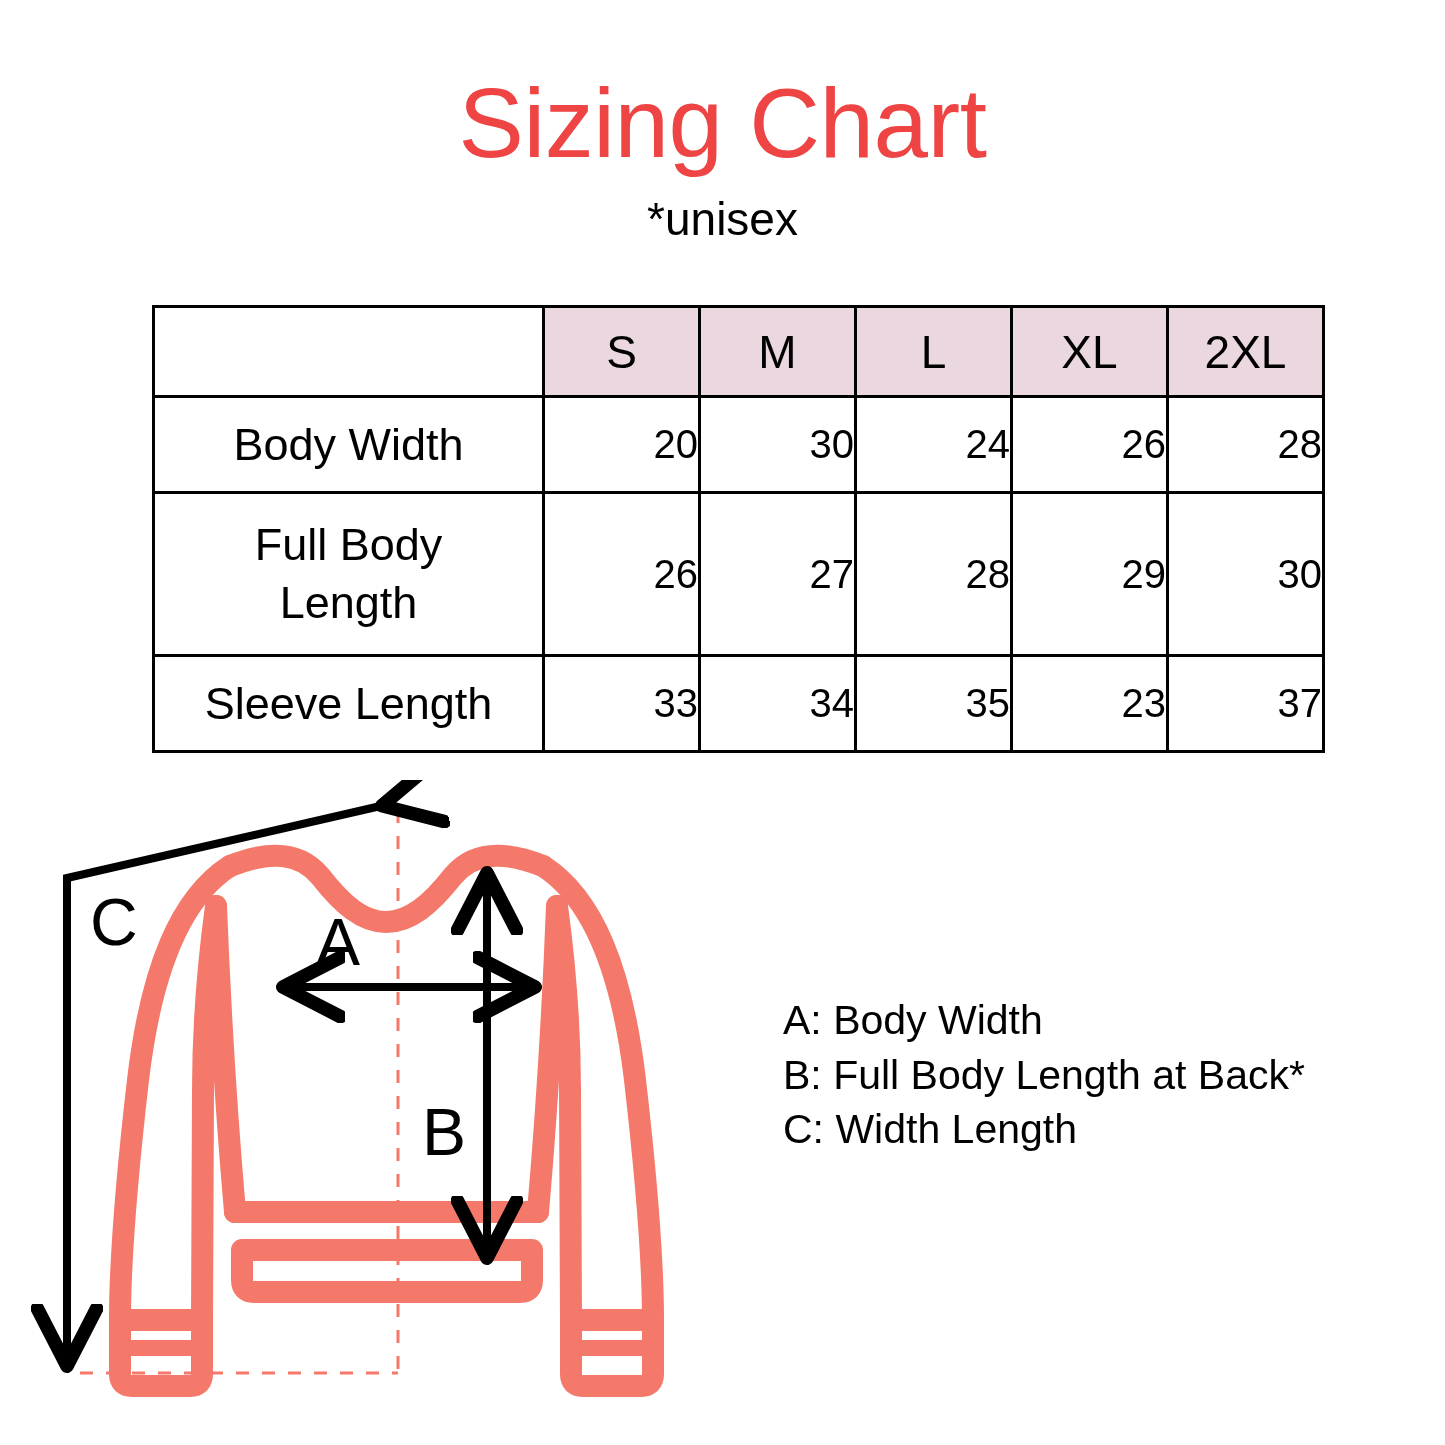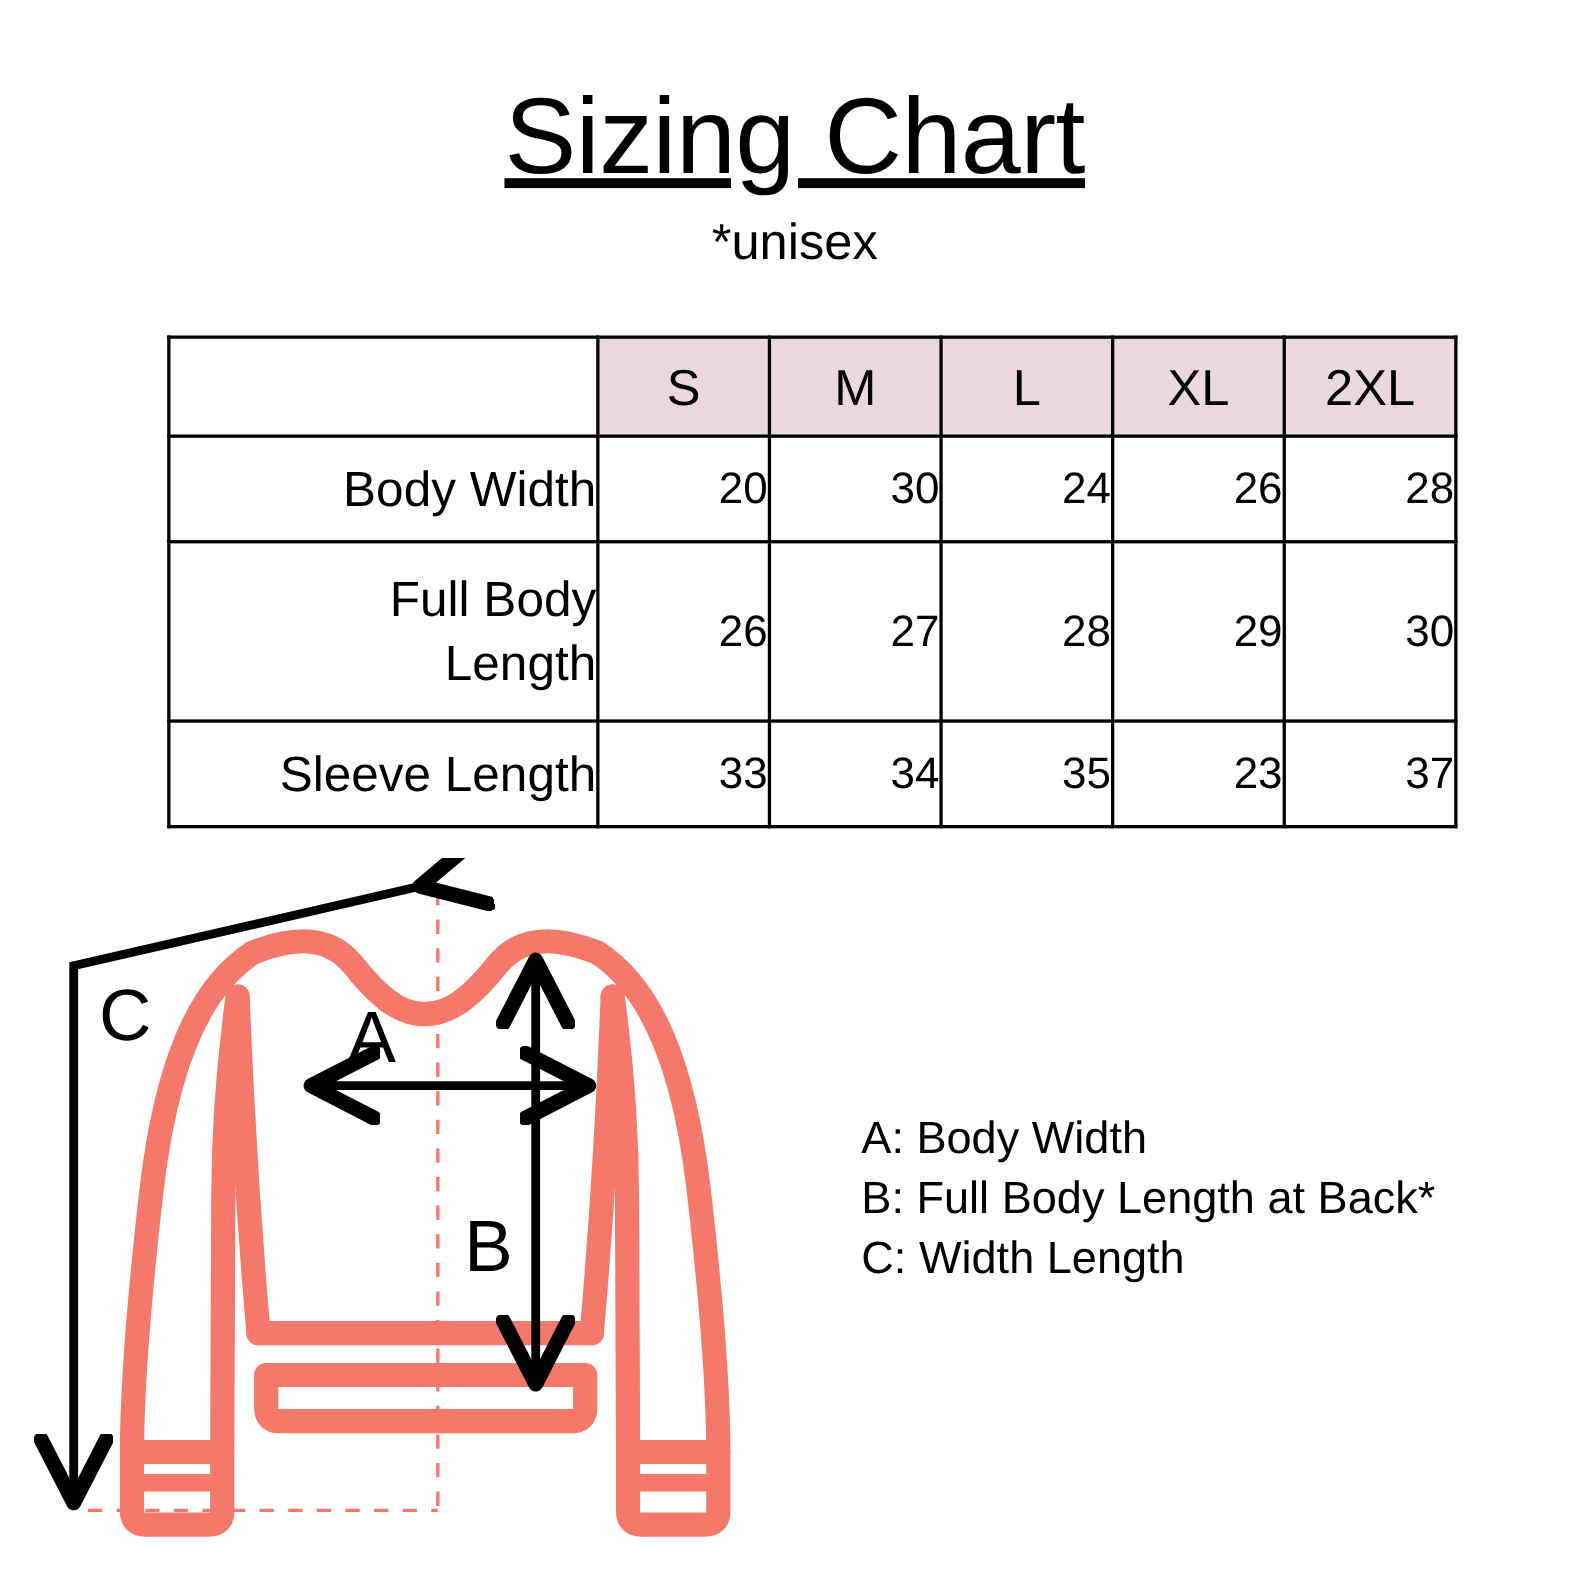--- a/index.html
+++ b/index.html
@@ -22,22 +22,21 @@
     top: 74px;
     left: 0;
     width: 1445px;
     text-align: center;
   }
   #page-title {
     font-size: 98px;
     font-weight: 400;
     line-height: 1.02;
     letter-spacing: -0.5px;
-    color: #000000;
-    text-decoration: underline;
+    color: #ef4444;
   }
   #page-subtitle {
     margin-top: 18px;
     font-size: 46px;
     font-weight: 400;
     color: #000;
   }
 
   
   #sizing-table {
@@ -64,21 +63,21 @@
     font-size: 46px;
     text-align: center;
     vertical-align: middle;
   }
   th.corner-cell {
     background: #ffffff;
     height: 90px;
   }
   td.row-label {
     font-size: 45px;
-    text-align: right;
+    text-align: center;
     padding-left: 14px;
     vertical-align: middle;
     line-height: 1.28;
   }
   td.value-cell {
     font-size: 40px;
     text-align: right;
     vertical-align: middle;
   }
   tr.row-short td { height: 96px; }
@@ -92,21 +91,20 @@
     width: 740px;
     height: 640px;
   }
 
   
   #legend {
     position: absolute;
     left: 783px;
     top: 993px;
     width: 620px;
-    margin-top: 14px;
   }
   .legend-line {
     font-size: 41px;
     line-height: 1.33;
     color: #000;
     white-space: nowrap;
   }
   .legend-line.italic { font-style: italic; }
 </style>
 </head>

